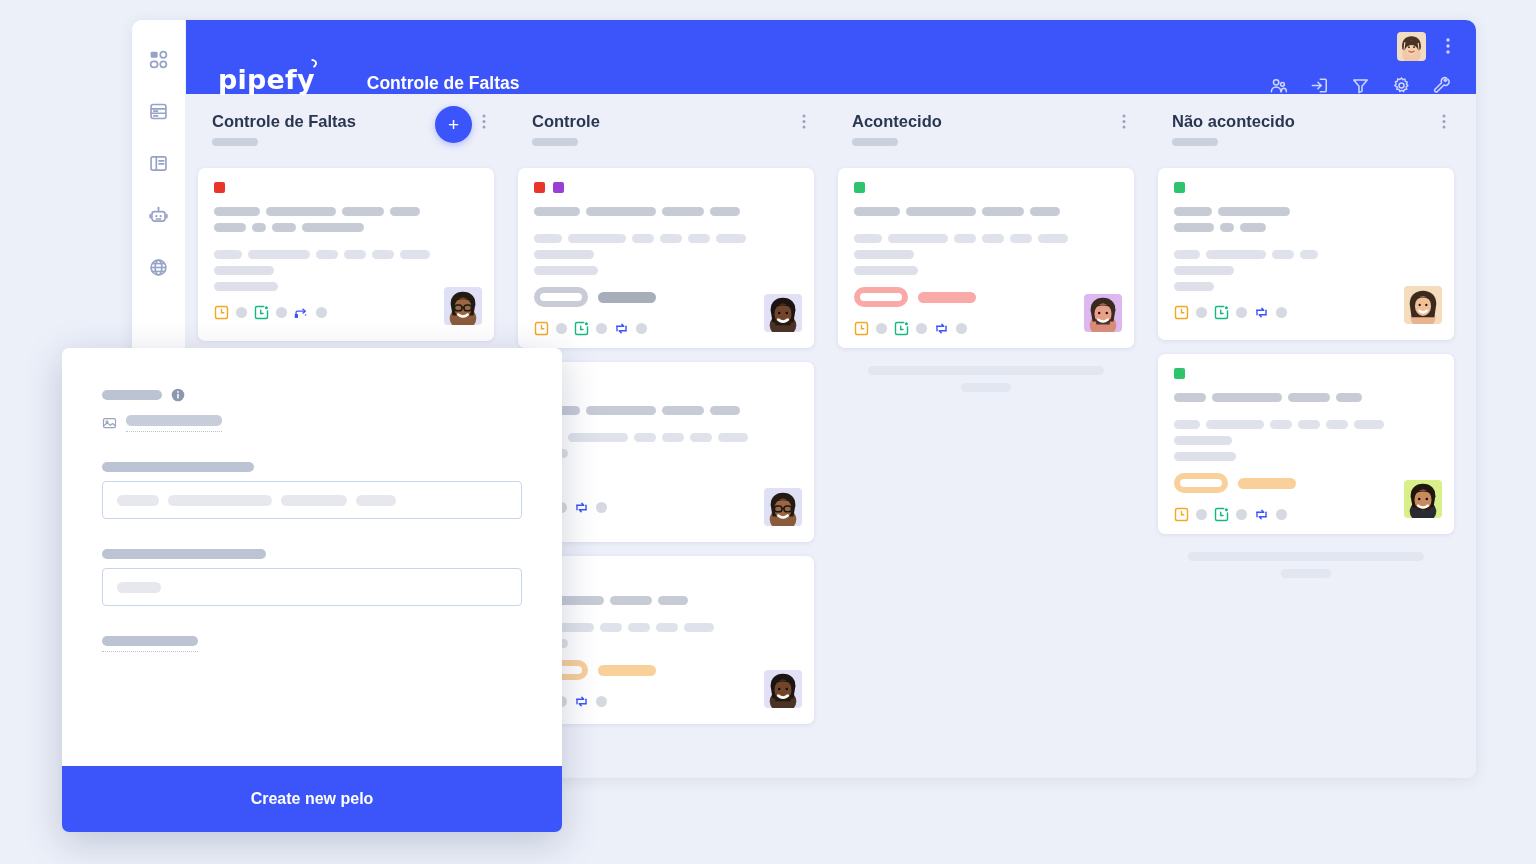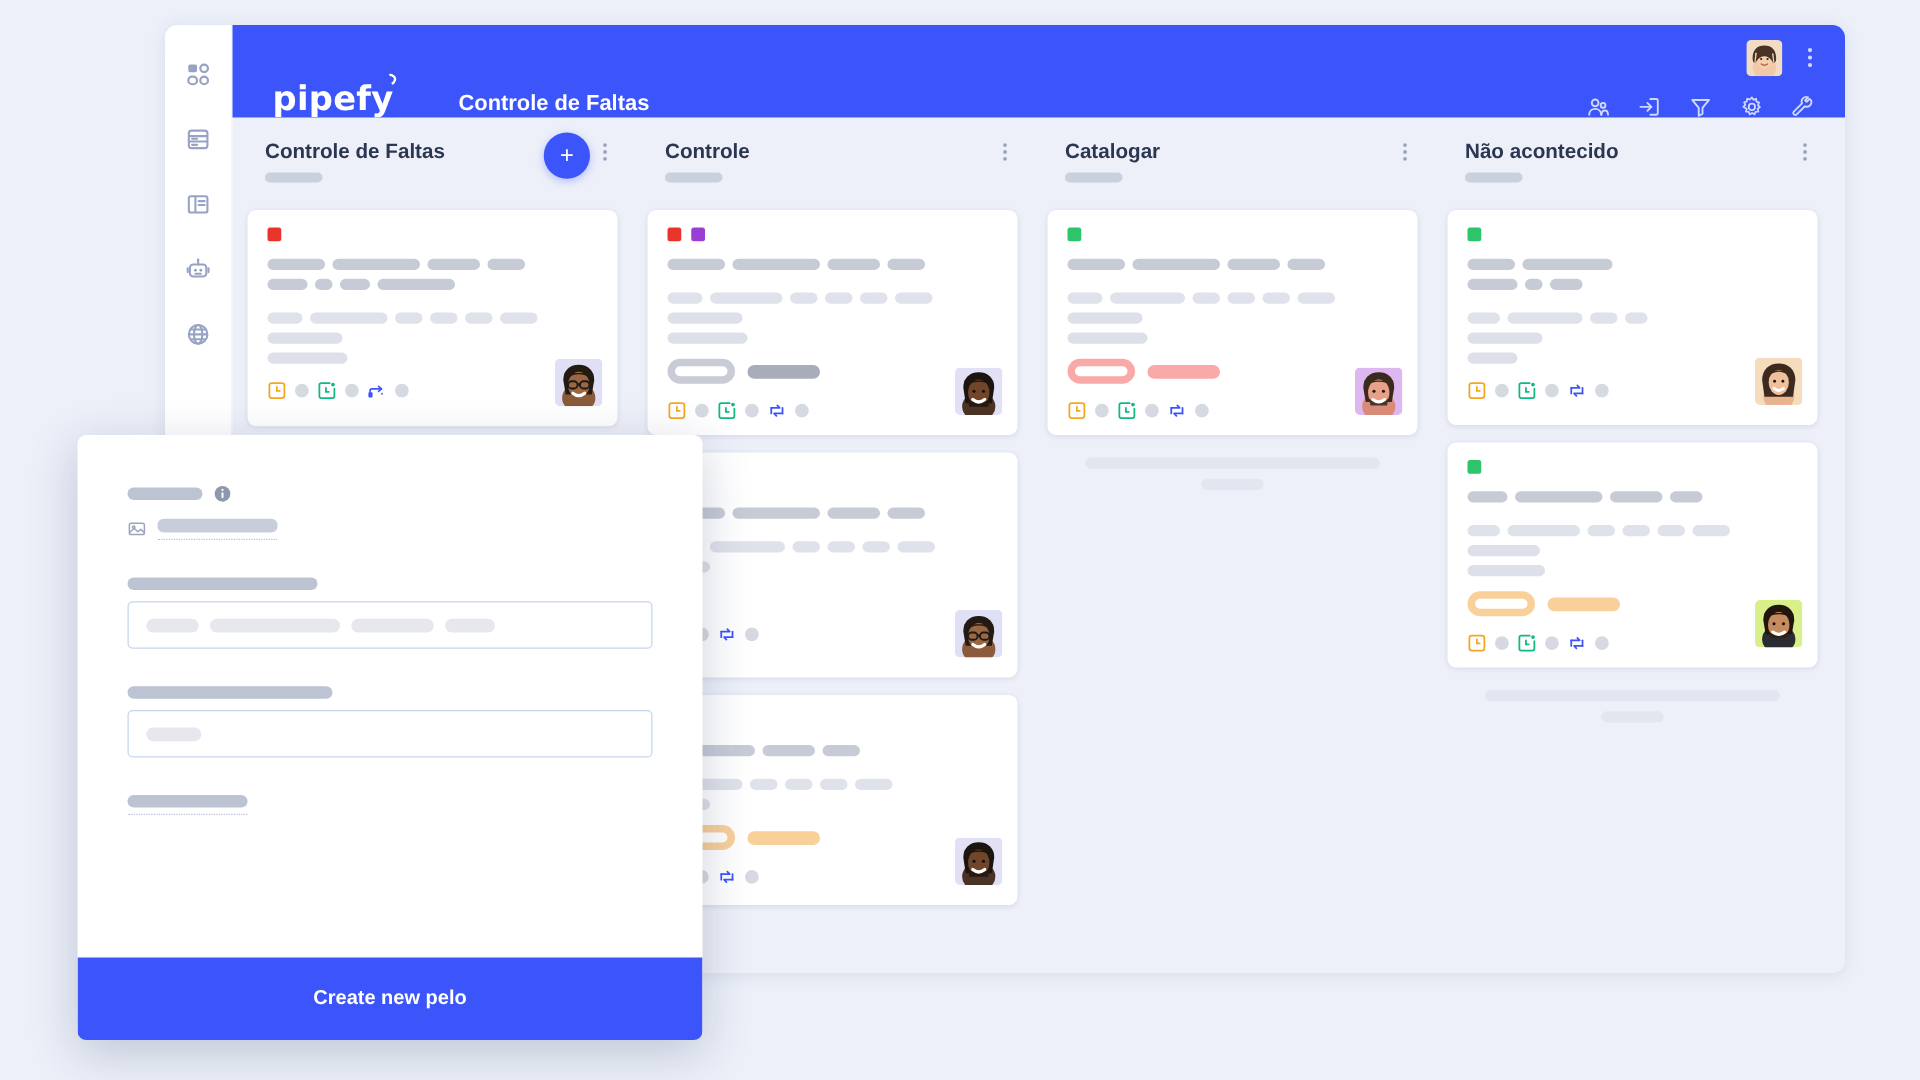--- a/index.html
+++ b/index.html
@@ -588,21 +588,21 @@
               </svg>
             </div>
           </div>
 
         </div>
       </div>
 
       <div class="column">
         <div class="col-head">
           <div class="col-titlewrap">
-            <div class="col-title">Catalogar</div>
+            <div class="col-title">Acontecido</div>
             <div class="col-sub"></div>
           </div>
           <div class="col-kebab">
             <svg width="4" height="15" viewBox="0 0 4 15" fill="currentColor">
               <circle cx="2" cy="2" r="1.5"></circle>
                 <circle cx="2" cy="7.5" r="1.5"></circle>
                 <circle cx="2" cy="13" r="1.5"></circle>
             </svg>
           </div>
         </div>

